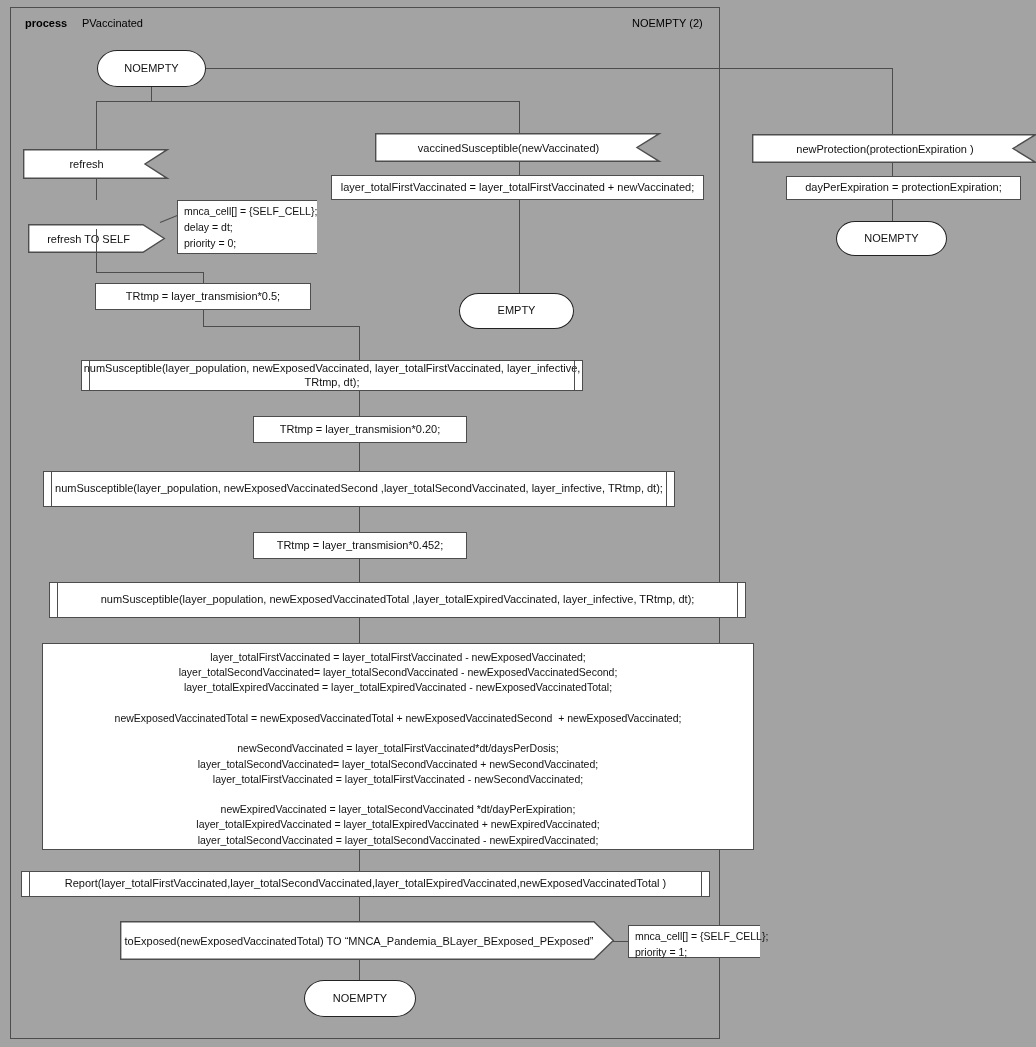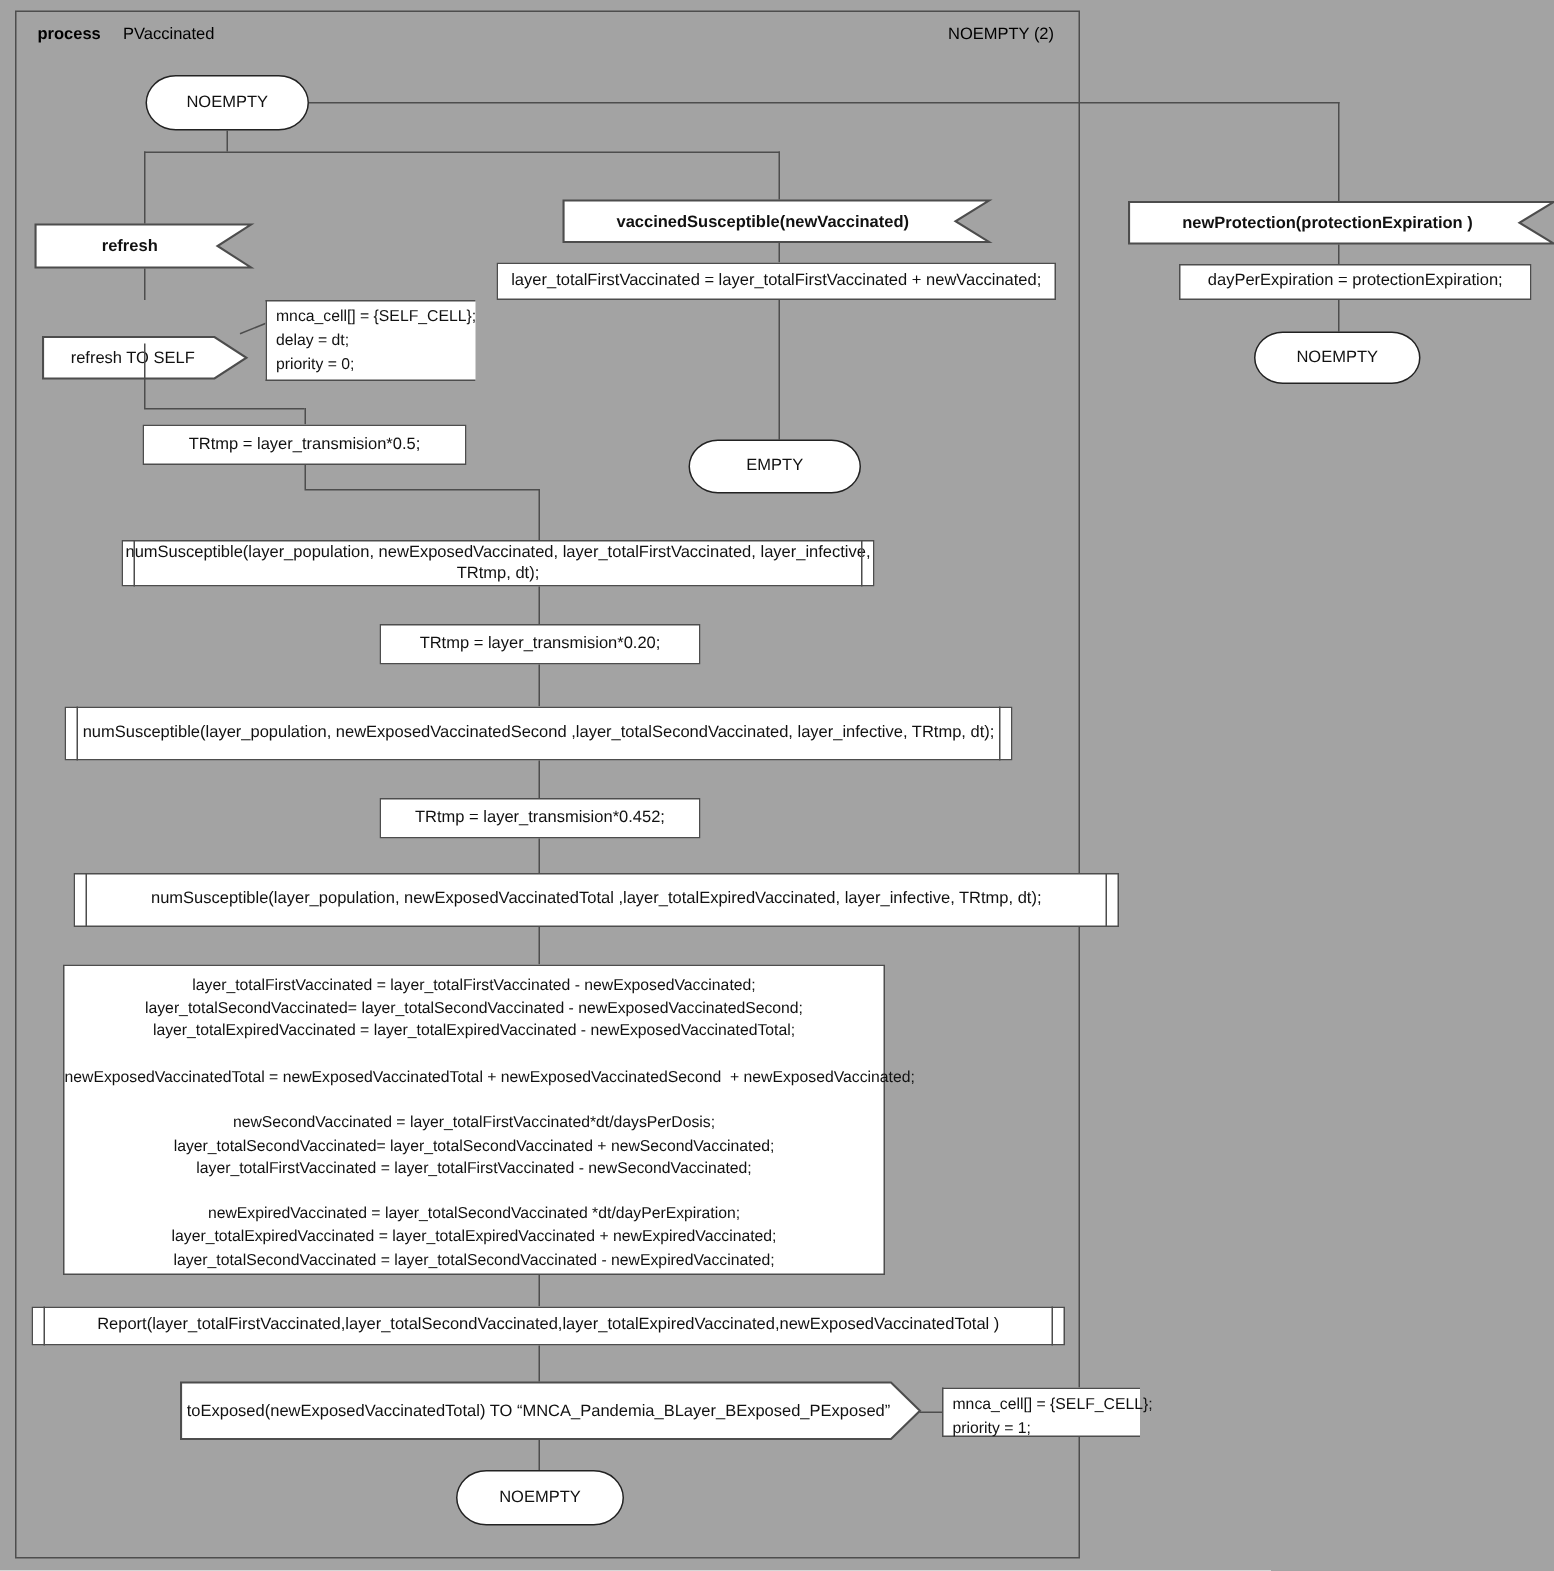--- a/index.html
+++ b/index.html
@@ -24,21 +24,21 @@
   .taskbig .lines{width:100%;text-align:center;white-space:pre;line-height:1.45;font-size:10.5px;}
 
   
   .proc{border:1.4px solid #4d4d4d;}
   .proc::before,.proc::after{content:"";position:absolute;top:-1.4px;bottom:-1.4px;width:0;border-left:1.4px solid #4d4d4d;}
   .proc::before{left:7px;}
   .proc::after{right:7px;}
   .inputsig-wrap{position:absolute;}
   .inputsig-wrap svg{position:absolute;left:0;top:0;overflow:visible;}
   .inputsig-wrap .lbl{position:absolute;left:0;top:0;width:100%;height:100%;display:flex;
-      align-items:center;justify-content:center;font-size:11px;color:#111;text-align:center;padding-right:18px;box-sizing:border-box;font-weight:bold;}
+      align-items:center;justify-content:center;font-size:11px;color:#111;text-align:center;padding-right:18px;box-sizing:border-box;}
 
   
   .outsig-wrap{position:absolute;}
   .outsig-wrap svg{position:absolute;left:0;top:0;overflow:visible;}
   .outsig-wrap .lbl{position:absolute;left:0;top:0;width:100%;height:100%;display:flex;
       align-items:center;justify-content:center;font-size:11px;color:#111;text-align:center;padding-right:16px;box-sizing:border-box;}
 
   
   .cmt{position:absolute;box-sizing:border-box;border-top:1.3px solid #4d4d4d;border-bottom:1.3px solid #4d4d4d;
        border-left:1.3px solid #4d4d4d;background:#fff;padding:3px 5px 3px 6px;font-size:10.5px;color:#111;
@@ -140,21 +140,21 @@
   <div class="ln-v" style="left:359px;top:507px;height:25px;"></div>
 
   <div class="shape task" style="left:253px;top:532px;width:214px;height:27px;">TRtmp = layer_transmision*0.452;</div>
 
   <div class="ln-v" style="left:359px;top:559px;height:23px;"></div>
 
   <div class="shape proc" style="left:13px;top:582px;width:697px;height:36px;margin-left:36px;">numSusceptible(layer_population, newExposedVaccinatedTotal ,layer_totalExpiredVaccinated, layer_infective, TRtmp, dt);</div>
 
   <div class="ln-v" style="left:359px;top:618px;height:25px;"></div>
 
-  <div class="shape taskbig" style="left:42px;top:643px;width:548px;height:207px;justify-content:flex-end;">
+  <div class="shape taskbig" style="left:42px;top:643px;width:712px;height:207px;justify-content:flex-end;">
     <div class="lines">layer_totalFirstVaccinated = layer_totalFirstVaccinated - newExposedVaccinated;
 layer_totalSecondVaccinated= layer_totalSecondVaccinated - newExposedVaccinatedSecond;
 layer_totalExpiredVaccinated = layer_totalExpiredVaccinated - newExposedVaccinatedTotal;
 
 newExposedVaccinatedTotal = newExposedVaccinatedTotal + newExposedVaccinatedSecond  + newExposedVaccinated;
 
 newSecondVaccinated = layer_totalFirstVaccinated*dt/daysPerDosis;
 layer_totalSecondVaccinated= layer_totalSecondVaccinated + newSecondVaccinated;
 layer_totalFirstVaccinated = layer_totalFirstVaccinated - newSecondVaccinated;
 

